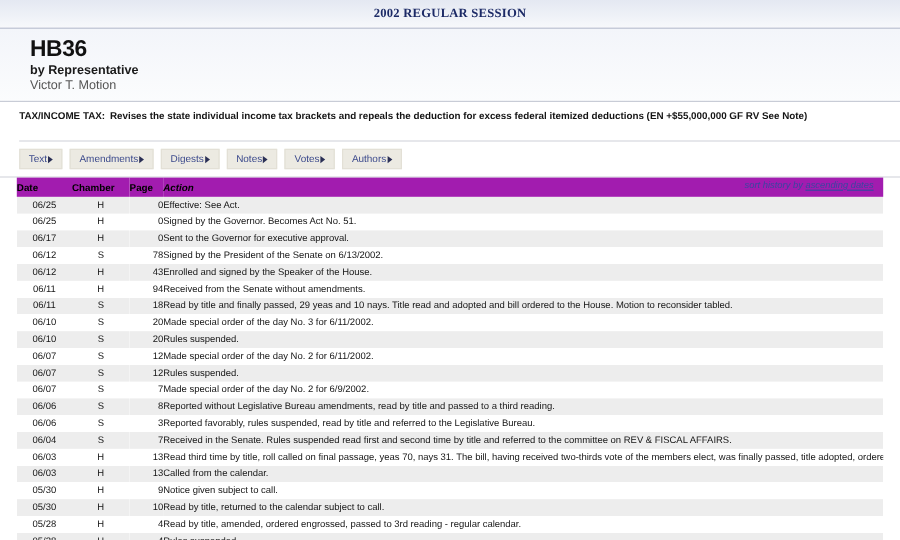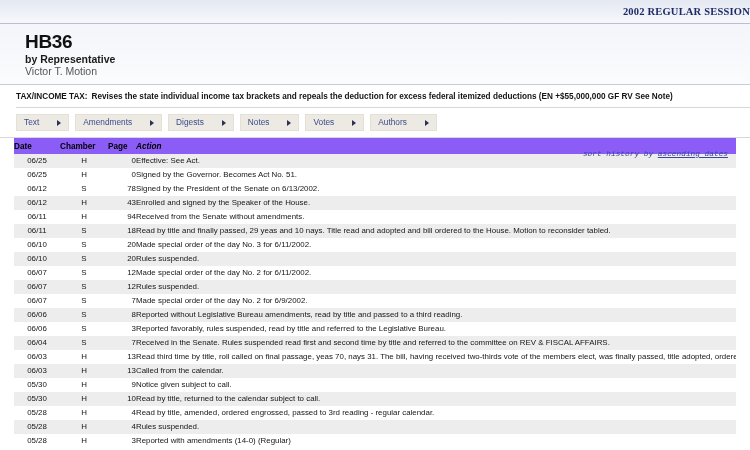--- a/index.html
+++ b/index.html
@@ -12,21 +12,21 @@
     overflow: hidden;
     background: #ffffff;
     font-family: "Liberation Sans", sans-serif;
   }
 
   
   .session-banner {
     height: 24px;
     background: linear-gradient(to bottom, #e4e8f2 0%, #eef1f7 55%, #f7f8fb 100%);
     border-bottom: 1px solid #b9bfd0;
-    text-align: right;
+    text-align: center;
     position: relative;
   }
   .session-title {
     font-family: "Liberation Serif", serif;
     font-weight: bold;
     font-size: 10.5px;
     color: #1c2a66;
     letter-spacing: .2px;
     line-height: 23px;
     display: inline-block;
@@ -57,21 +57,21 @@
     color: #555555;
     margin-left: 4px;
   }
 
   
   .summary-block { padding: 0 0 0 16px; }
   .summary-row {
     font-size: 8.2px;
     font-weight: bold;
     color: #141414;
-    padding: 7px 0 6px 0;
+    padding: 7px 0 16px 0;
     border-bottom: 1px solid #d6d8de;
     white-space: nowrap;
   }
   .summary-row .lbl { margin-right: 4px; }
   .summary-row.last { border-bottom: 1px solid #d6d8de; }
 
   
   .nav-bar {
     padding: 6px 0 6px 16px;
     display: flex;
@@ -80,64 +80,63 @@
     border-bottom: 1px solid #d6d8de;
   }
   .nav-item {
     background: #eceae2;
     border: 1px solid #e3e0d6;
     padding: 2px 7px 2px 7px;
     font-size: 8.3px;
     color: #3c4a8c;
     display: inline-flex;
     align-items: center;
-    gap: 18px;
+    gap: 1px;
     cursor: pointer;
     line-height: 11px;
   }
   .nav-item .caret {
     width: 0; height: 0;
     border-left: 4px solid #2a2f55;
     border-top: 3px solid transparent;
     border-bottom: 3px solid transparent;
     display: inline-block;
   }
 
   
   .sort-row {
     position: relative;
     height: 0;
   }
   .sort-link {
     position: absolute;
     right: 22px;
-    top: 12px;
+    top: 2px;
     font-size: 7.8px;
     font-style: italic;
     color: #3a46a0;
     white-space: nowrap;
-    font-family: Liberation Mono, monospace;
   }
   .sort-link u { text-decoration: underline; }
 
   
   .history-wrap { padding: 0 14px 0 14px; }
   table.history {
     width: 722px;
     border-collapse: collapse;
     font-size: 7.9px;
     color: #151515;
     table-layout: fixed;
   }
   table.history th {
     font-size: 8.2px;
     font-weight: bold;
     color: #000000;
     padding: 4px 0 3px 0;
-    background: #8b5cf6;
+    background: #a21caf;
     text-align: left;
   }
   th.c-date   { width: 46px; text-align: center; }
   th.c-chamber{ width: 48px; text-align: center; }
   th.c-page   { width: 28px; text-align: right; }
   th.c-action { width: 600px; text-align: left; padding-left: 8px; font-style: italic; }
 
   table.history td {
     padding: 2px 0 2px 0;
     line-height: 10px;
@@ -222,20 +221,26 @@
           <td class="c-chamber">H</td>
           <td class="c-page">0</td>
           <td class="c-action">Effective: See Act.</td>
         </tr>
         <tr class="even">
           <td class="c-date">06/25</td>
           <td class="c-chamber">H</td>
           <td class="c-page">0</td>
           <td class="c-action">Signed by the Governor. Becomes Act No. 51.</td>
         </tr>
+        <tr class="odd">
+          <td class="c-date">06/17</td>
+          <td class="c-chamber">H</td>
+          <td class="c-page">0</td>
+          <td class="c-action">Sent to the Governor for executive approval.</td>
+        </tr>
         <tr class="even">
           <td class="c-date">06/12</td>
           <td class="c-chamber">S</td>
           <td class="c-page">78</td>
           <td class="c-action">Signed by the President of the Senate on 6/13/2002.</td>
         </tr>
         <tr class="odd">
           <td class="c-date">06/12</td>
           <td class="c-chamber">H</td>
           <td class="c-page">43</td>

